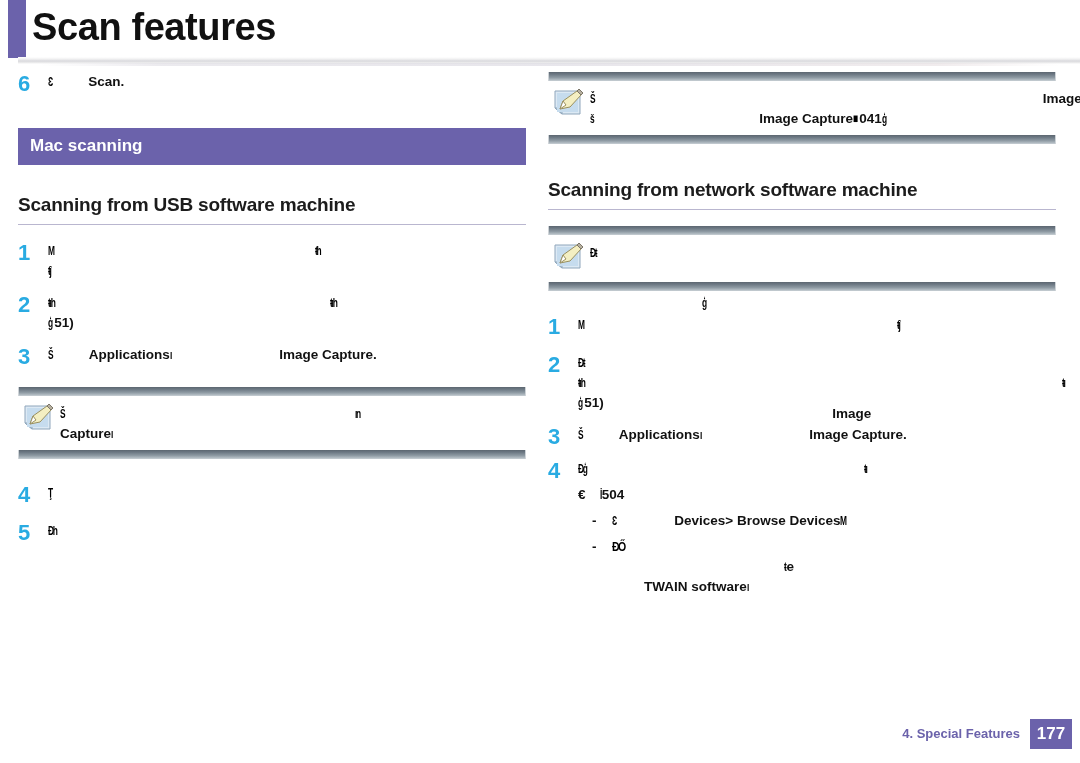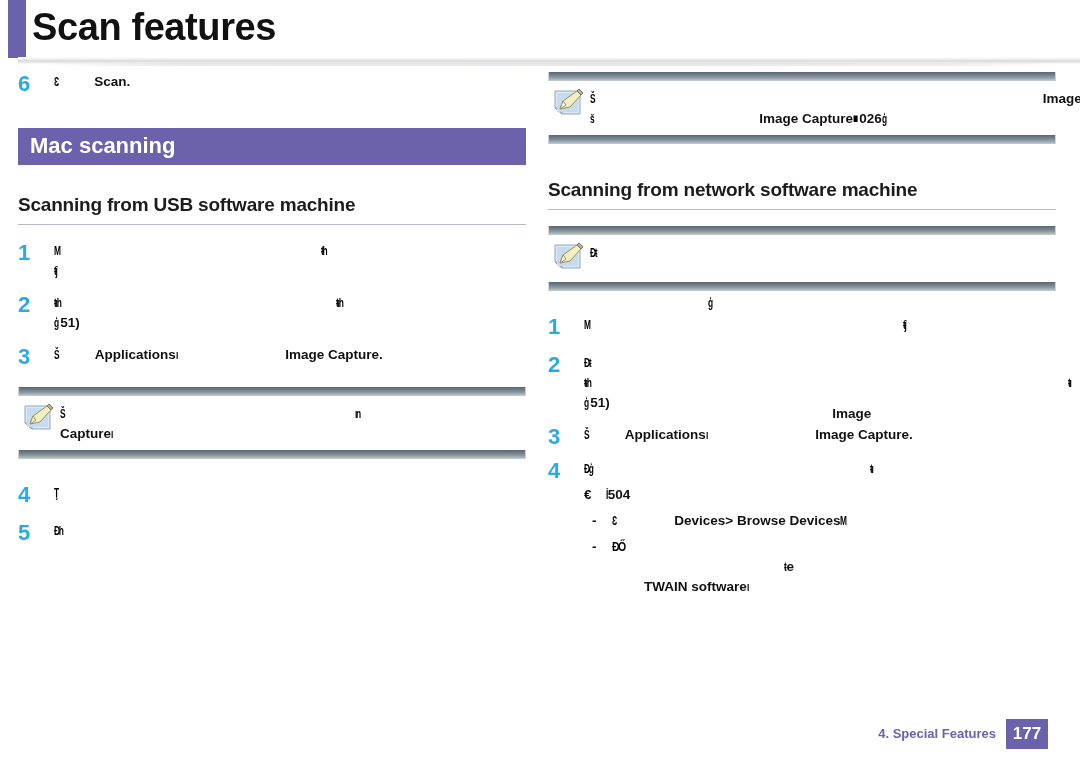--- a/index.html
+++ b/index.html
@@ -75,21 +75,21 @@
     top: 72px;
     width: 508px;
   }
   .col-left  { left: 18px; }
   .col-right { left: 548px; }
 
   
   .section-banner {
     background: #6b62ab;
     color: #ffffff;
-    font-size: 22px;
+    font-size: 17px;
     font-weight: bold;
     padding: 8px 12px 9px 12px;
     line-height: 20px;
   }
 
   
   .subheading {
     font-size: 19px;
     font-weight: bold;
     color: #1c1c1c;
@@ -112,21 +112,20 @@
     font-weight: bold;
     line-height: 21px;
     padding-top: 1px;
   }
   .step-body {
     flex: 1 1 auto;
     font-size: 13.5px;
     line-height: 20px;
     font-weight: bold;
     color: #111111;
-    margin-left: 6px;
   }
   .step-line { white-space: nowrap; }
 
   
   .g {
     display: inline-block;
     font-weight: bold;
     color: #000000;
     font-size: 13.5px;
     letter-spacing: -2px;
@@ -203,21 +202,21 @@
   }
   .dash-mark {
     display: inline-block;
     width: 20px;
     color: #111111;
   }
 
   
   .footer {
     position: absolute;
-    right: 32px;
+    right: 8px;
     bottom: 14px;
     display: flex;
     align-items: stretch;
     margin-top: 10px;
   }
   .footer-label {
     font-size: 13px;
     font-weight: bold;
     color: #6b62ab;
     line-height: 30px;
@@ -389,21 +388,21 @@
           <polygon points="27,3 31,7 33,5 29,1" fill="#b7b0a0" stroke="#7c7668" stroke-width="1"></polygon>
         </svg>
       </div>
       <div class="note-text">
         <div class="step-line">
           <span class="g">Š</span>
           <span class="sp-10"></span><span class="sp-8"></span><span>Image Capture</span>
         </div>
         <div class="step-line">
           <span class="g">š</span>
-          <span class="sp-7"></span><span>Image Capture</span><span class="g">■</span><span>026</span><span class="g">ģ</span>
+          <span class="sp-7"></span><span>Image Capture</span><span class="g">■</span><span>041</span><span class="g">ģ</span>
         </div>
       </div>
     </div>
     <div class="note-bar"></div>
   </div>
 
   <div class="spacer-34"></div>
 
   <div class="subheading">Scanning from network software machine</div>
 

